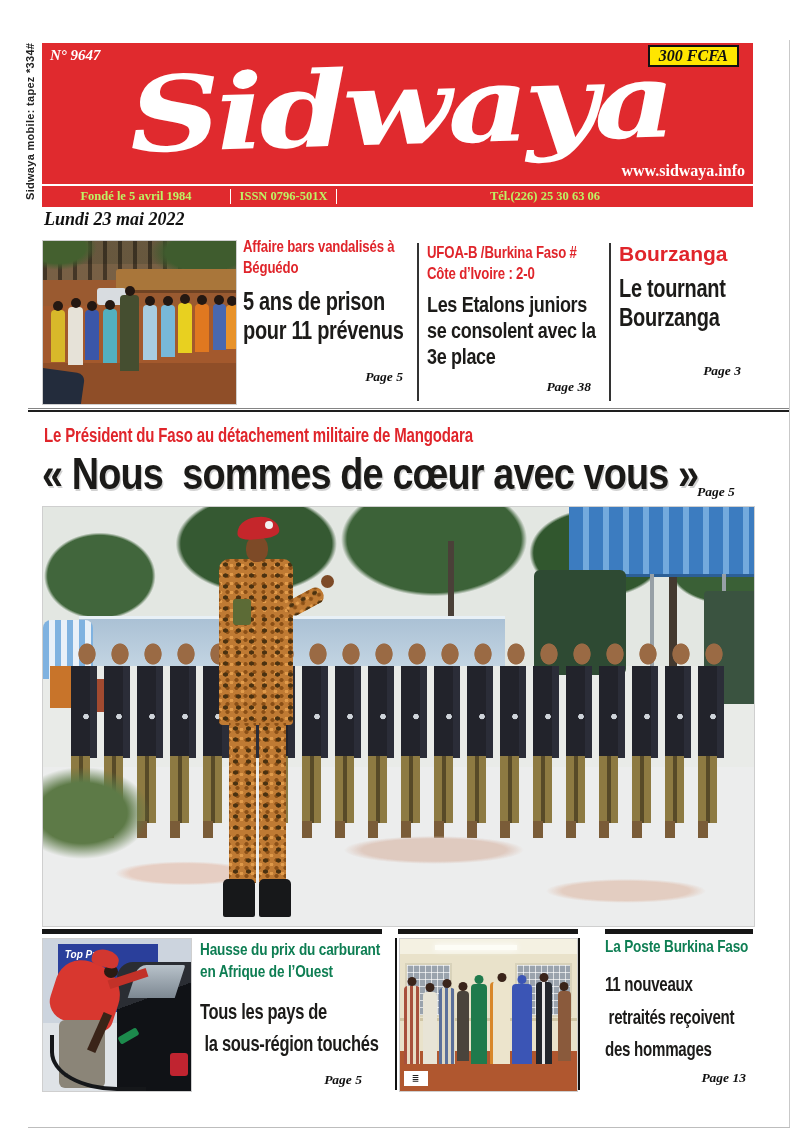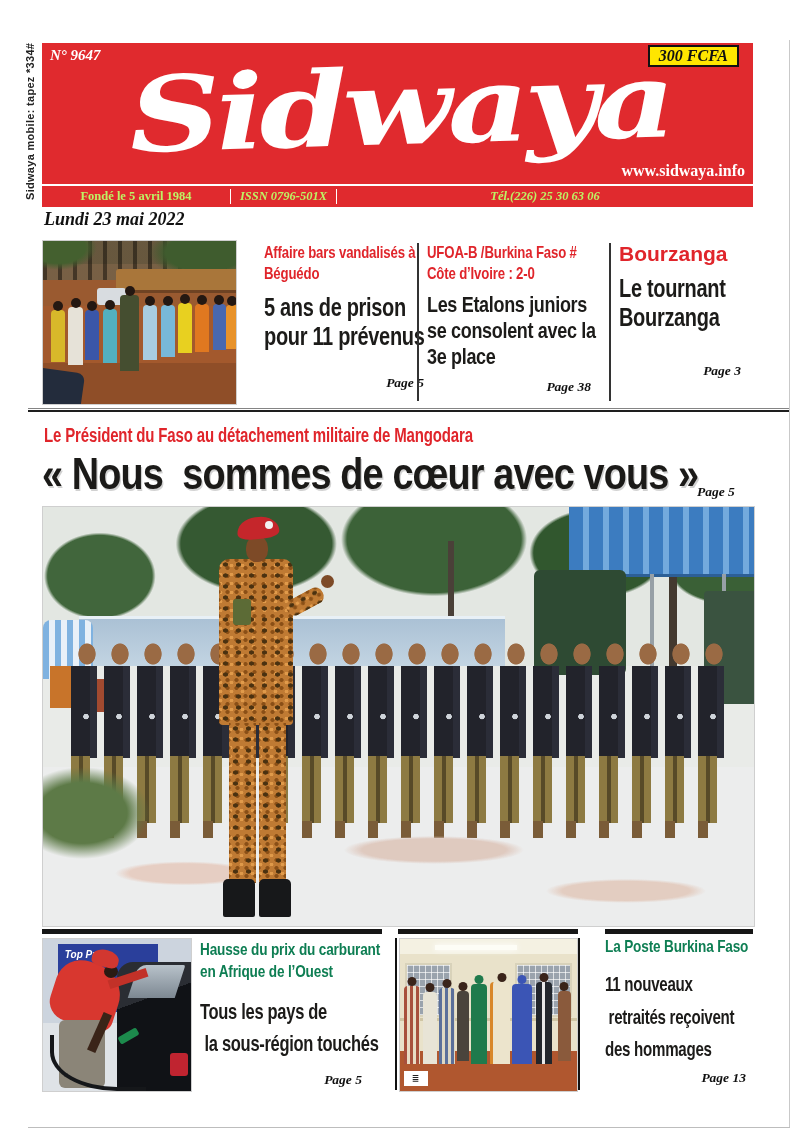--- a/index.html
+++ b/index.html
@@ -27,33 +27,33 @@
         transform:scaleX(1.22) rotate(-2deg);transform-origin:50% 50%;letter-spacing:-4px;
         line-height:1.1;}
   .tagline{position:absolute;left:163px;bottom:26px;color:#fff;
            font:bold 15.5px "Liberation Serif",serif;}
   .website{position:absolute;right:8px;bottom:27px;color:#fff;
            font:bold 16px "Liberation Serif",serif;}
   .info-bar{position:absolute;left:0;bottom:0;width:100%;height:21px;border-top:2px solid #fff;
             display:flex;align-items:center;color:#bef264;
             font:bold 12.5px "Liberation Serif",serif;}
   .info-seg{text-align:center;white-space:nowrap;overflow:hidden;}
-  .info-seg+.info-seg{border-left:1px solid #fff;font-style:italic;}
+  .info-seg+.info-seg{border-left:1px solid #fff;}
   .seg1{flex:0 0 188px;}.seg2{flex:0 0 105px;}.seg3{flex:0 0 248px;}.seg4{flex:1;}
   .date-line{left:44px;top:209px;font:bold italic 18px "Liberation Serif",serif;
              font-style:italic;color:#111;}
 
   
   .kicker-red{color:#e0252b;font-weight:bold;font-size:16.5px;line-height:1.25;letter-spacing:-.2px;}
   .headline{color:#1c1b19;font-weight:bold;letter-spacing:-.4px;line-height:1.14;}
   .page-label{position:absolute;font:bold italic 13.5px "Liberation Serif",serif;
               font-style:italic;color:#111;}
   .vrule{width:2px;background:#333;}
 
-  .t-col1{left:243px;top:242px;width:172px;height:161px;margin-left:21px;}
+  .t-col1{left:243px;top:236px;width:172px;height:161px;}
   .t-col2{left:427px;top:242px;width:178px;height:161px;}
   .t-col3{left:619px;top:242px;width:136px;height:161px;}
   .t-col1 .headline{font-size:25px;margin-top:10px;}
   .t-col2 .headline{font-size:22.5px;margin-top:9px;}
   .t-col3 .headline{font-size:25px;margin-top:8px;}
   .edit-label{color:#e0252b;font-weight:bold;font-size:21px;}
 
   .double-rule{left:28px;top:408px;width:762px;height:4px;
                background:linear-gradient(#848484 0 25%,#fff 25% 45%,#1e1e1e 45% 100%);}
 

